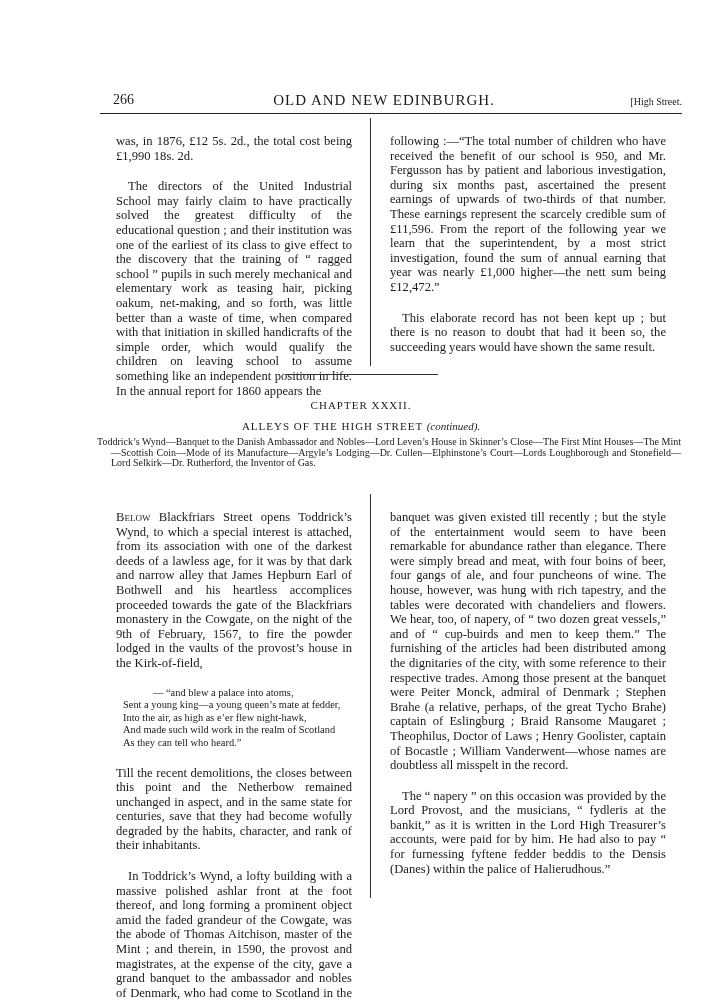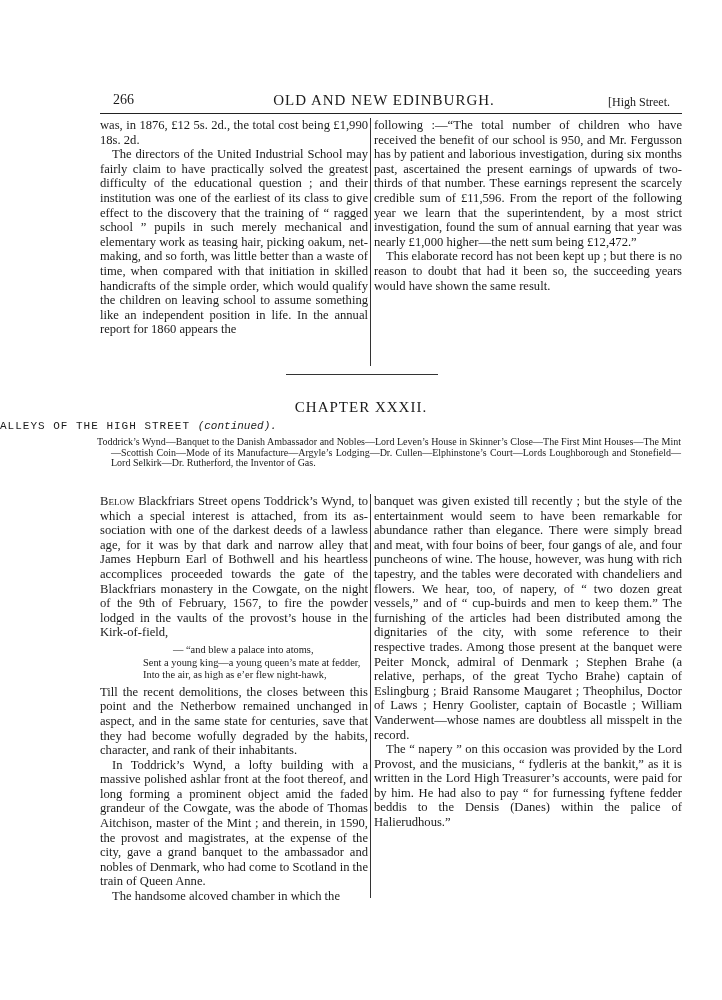--- a/index.html
+++ b/index.html
@@ -7,62 +7,62 @@
       width: 722px; height: 1000px; position: relative; overflow: hidden;
       font-family: "Liberation Serif", "DejaVu Serif", serif;
       color: #1a1a1a;
     }
     .page-header {
       position: absolute; left: 100px; top: 91px; width: 582px; height: 18px;
       font-size: 15px; line-height: 18px;
     }
     .page-number { position: absolute; left: 0; top: 0; font-size: 14px; margin-left: 13px; }
     .running-title { position: absolute; left: 0; right: 14px; text-align: center; letter-spacing: 1px; top: 0; }
-    .running-section { position: absolute; right: 12px; top: 2px; font-size: 12px; }
+    .running-section { position: absolute; right: 0; top: 2px; font-size: 10px; }
     .header-rule {
       position: absolute; left: 100px; top: 113px; width: 582px; height: 0;
       border-top: 1.5px solid #222;
     }
     .col {
       position: absolute; font-size: 12.6px; line-height: 14.6px;
       text-align: justify; hyphens: manual;
     }
-    .col p { margin: 0; text-indent: 12px; }
+    .col p { margin: 16px; text-indent: 12px; }
     .col p.noindent { text-indent: 0; }
     .col-divider { position: absolute; width: 0; border-left: 1px solid #333; }
     .top-left { left: 100px; top: 118px; width: 268px; }
     .top-right { left: 374px; top: 118px; width: 308px; }
     .divider-top { left: 370px; top: 118px; height: 248px; }
     .section-rule {
       position: absolute; left: 286px; top: 374px; width: 152px; height: 0;
       border-top: 1.5px solid #333;
     }
     .chapter-title {
       position: absolute; left: 0; width: 722px; top: 399px; text-align: center;
-      font-size: 15px; letter-spacing: 1px;
+      font-size: 11px; letter-spacing: 1px;
     }
     .chapter-subtitle {
-      position: absolute; left: 0; width: 722px; top: 420px; text-align: left;
-      font-size: 11px; letter-spacing: 1px; font-family: Liberation Mono, monospace;
+      position: absolute; left: 0; width: 722px; top: 420px; text-align: center;
+      font-size: 11px; letter-spacing: 1px;
     }
     .chapter-subtitle i { font-style: italic; letter-spacing: 0; }
     .chapter-summary {
       position: absolute; left: 97px; top: 437px; width: 584px;
       font-size: 10px; line-height: 10.6px; text-align: justify;
       padding-left: 14px; text-indent: -14px; box-sizing: border-box;
     }
     .bottom-left { left: 100px; top: 494px; width: 268px; }
     .bottom-right { left: 374px; top: 494px; width: 308px; }
     .divider-bottom { left: 370px; top: 494px; height: 404px; }
     .smallcaps { font-variant: small-caps; }
     .verse {
       margin: 4px 0 3px 0; font-size: 10.4px; line-height: 12.6px; text-align: left;
       padding-left: 23px;
     }
-    .verse .line { display: block; text-indent: 0; margin-left: 20px; }
+    .verse .line { display: block; text-indent: 0; }
     .verse .line.first { padding-left: 30px; }
   </style>
 </head>
 <body>
 
 <div>
 
   <div class="page-header">
     <span class="page-number">266</span>
     <span class="running-title">OLD AND NEW EDINBURGH.</span>
@@ -88,20 +88,22 @@
     <i>(continued).</i>
   </div>
   <div class="chapter-summary">Toddrick’s Wynd—Banquet to the Danish Ambassador and Nobles—Lord Leven’s House in Skinner’s Close—The First Mint Houses—The Mint—Scottish Coin—Mode of its Manufacture—Argyle’s Lodging—Dr. Cullen—Elphinstone’s Court—Lords Loughborough and Stone­field—Lord Selkirk—Dr. Rutherford, the Inventor of Gas.</div>
 
   <div class="col bottom-left">
     <p class="noindent"><span class="smallcaps">Below</span><span> Blackfriars Street opens Toddrick’s Wynd, to which a special interest is attached, from its as­sociation with one of the darkest deeds of a lawless age, for it was by that dark and narrow alley that James Hepburn Earl of Bothwell and his heartless accomplices proceeded towards the gate of the Blackfriars monastery in the Cowgate, on the night of the 9th of February, 1567, to fire the powder lodged in the vaults of the provost’s house in the Kirk-of-field,</span></p>
     <div class="verse">
       <span class="line first">— “and blew a palace into atoms,</span>
       <span class="line">Sent a young king—a young queen’s mate at fedder,</span>
       <span class="line">Into the air, as high as e’er flew night-hawk,</span>
+      <span class="line">And made such wild work in the realm of Scotland</span>
+      <span class="line">As they can tell who heard.”</span>
     </div>
     <p class="noindent">Till the recent demolitions, the closes between this point and the Netherbow remained unchanged in aspect, and in the same state for centuries, save that they had become wofully degraded by the habits, character, and rank of their inhabitants.</p>
     <p>In Toddrick’s Wynd, a lofty building with a massive polished ashlar front at the foot thereof, and long forming a prominent object amid the faded grandeur of the Cowgate, was the abode of Thomas Aitchison, master of the Mint ; and there­in, in 1590, the provost and magistrates, at the ex­pense of the city, gave a grand banquet to the ambassador and nobles of Denmark, who had come to Scotland in the train of Queen Anne.</p>
     <p>The handsome alcoved chamber in which the</p>
   </div>
   <div class="col-divider divider-bottom"></div>
   <div class="col bottom-right">
     <p class="noindent">banquet was given existed till recently ; but the style of the entertainment would seem to have been remarkable for abundance rather than elegance. There were simply bread and meat, with four boins of beer, four gangs of ale, and four puncheons of wine. The house, however, was hung with rich tapestry, and the tables were decorated with chandeliers and flowers. We hear, too, of napery, of “ two dozen great vessels,” and of “ cup-buirds and men to keep them.” The furnishing of the articles had been distributed among the dignitaries of the city, with some reference to their respective trades. Among those present at the banquet were Peiter Monck, admiral of Denmark ; Stephen Brahe (a relative, perhaps, of the great Tycho Brahe) captain of Eslingburg ; Braid Ransome Maugaret ; Theo­philus, Doctor of Laws ; Henry Goolister, captain of Bocastle ; William Vanderwent—whose names are doubtless all misspelt in the record.</p>
     <p>The “ napery ” on this occasion was provided by the Lord Provost, and the musicians, “ fydleris at the bankit,” as it is written in the Lord High Treasurer’s accounts, were paid for by him. He had also to pay “ for furnessing fyftene fedder beddis to the Densis (Danes) within the palice of Halierudhous.”</p>
   </div>

